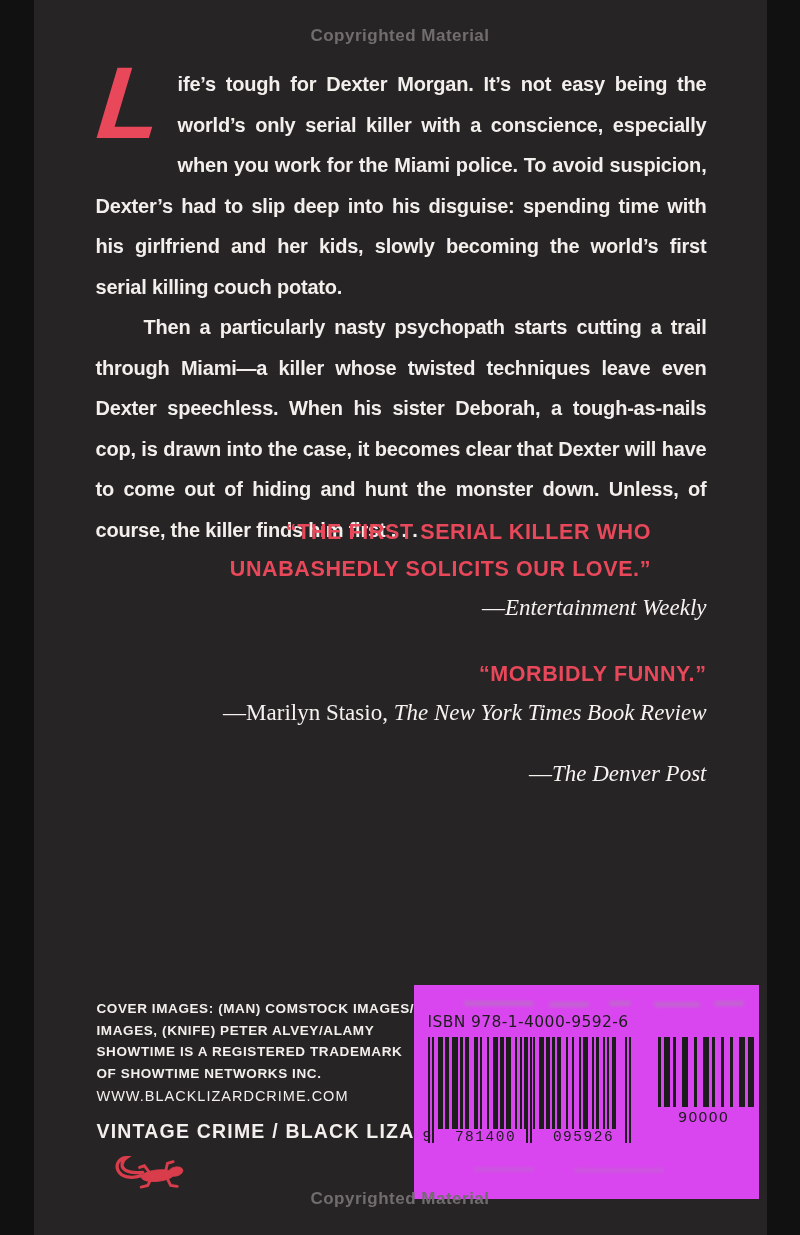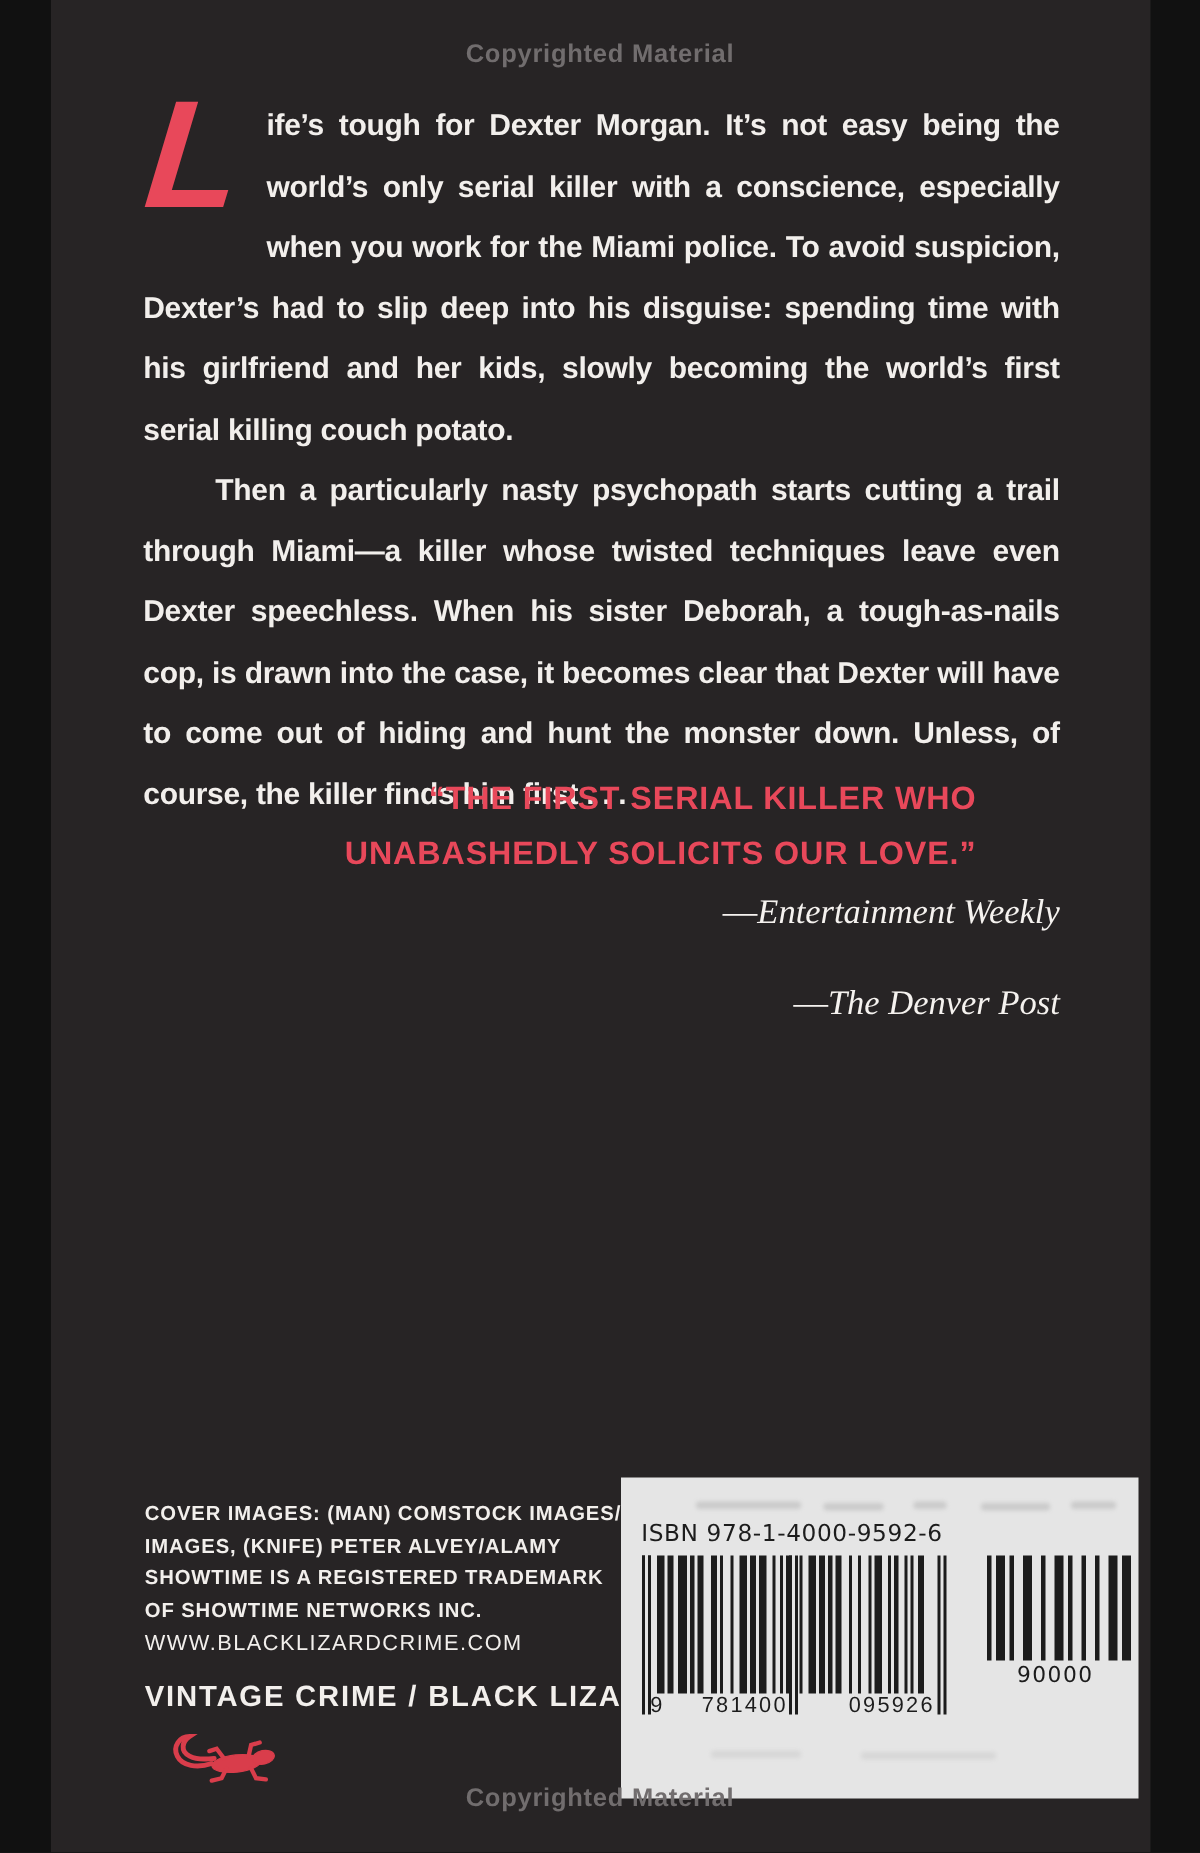--- a/index.html
+++ b/index.html
@@ -58,38 +58,38 @@
   }
   .imprint{
     position:absolute;left:63px;top:1120px;color:var(--ink);
     font-size:19.5px;font-weight:bold;letter-spacing:1.2px;white-space:nowrap;
   }
   .lizard{position:absolute;left:76px;top:1150px;width:82px;height:48px;}
 
   
   .barcode-box{
     position:absolute;left:380px;top:985px;width:345px;height:214px;
-    background:#e5e5e5;z-index:4;
+    background:#d946ef;z-index:4;
   }
   .ghost{
     position:absolute;background:#9a9a9a;opacity:.35;filter:blur(1.5px);height:5px;border-radius:2px;
   }
   .isbn-label{
     position:absolute;left:14px;top:28px;color:var(--barcode-ink);
     font-family:"DejaVu Sans",sans-serif;font-size:15.5px;letter-spacing:.4px;white-space:nowrap;
   }
   .main-bars{position:absolute;left:14px;top:52px;height:92px;width:204px;font-size:0;white-space:nowrap;}
   .addon-bars{position:absolute;left:244px;top:52px;height:70px;width:92px;font-size:0;white-space:nowrap;}
   .bar{display:inline-block;height:100%;}
   .bar.on{background:var(--barcode-ink);}
   .guard{position:absolute;width:2.2px;top:52px;height:106px;background:var(--barcode-ink);z-index:2;}
   .g1{left:14px;} .g2{left:18.4px;} .g3{left:112px;} .g4{left:116.4px;} .g5{left:211px;} .g6{left:215.4px;}
   .digits-row{
-    position:absolute;left:20px;top:144px;width:210px;display:flex;align-items:center;
-    font-family:Liberation Sans, sans-serif;font-size:14.5px;color:var(--barcode-ink);
+    position:absolute;left:9px;top:144px;width:210px;display:flex;align-items:center;
+    font-family:Liberation Mono, monospace;font-size:14.5px;color:var(--barcode-ink);
   }
   .digit-first{width:14px;}
   .digit-group{flex:1;text-align:center;letter-spacing:1.5px;}
   .addon-number{
     position:absolute;left:244px;top:124px;width:92px;text-align:center;
     font-family:"DejaVu Sans",sans-serif;font-size:14.5px;color:var(--barcode-ink);letter-spacing:1px;
   }
 </style>
 </head>
 <body>
@@ -100,20 +100,24 @@
 
   <section class="synopsis">
     <p class="para first"><span class="dropcap">L</span><span>ife’s tough for Dexter Morgan. It’s not easy being the world’s only serial killer with a conscience, especially when you work for the Miami police. To avoid suspicion, Dexter’s had to slip deep into his disguise: spending time with his girlfriend and her kids, slowly becoming the world’s first serial killing couch potato.</span></p>
     <p class="para indent">Then a particularly nasty psychopath starts cutting a trail through Miami—a killer whose twisted techniques leave even Dexter speechless. When his sister Deborah, a tough-as-nails cop, is drawn into the case, it becomes clear that Dexter will have to come out of hiding and hunt the monster down. Unless, of course, the killer finds him first . . .</p>
   </section>
 
   <section class="quotes">
     <blockquote class="quote q1">
       <p class="quote-text">“THE FIRST SERIAL KILLER WHO UNABASHEDLY SOLICITS OUR LOVE.”</p>
       <p class="attribution"><span class="attr-roman">—</span><span class="attr-italic">Entertainment Weekly</span></p>
+    </blockquote>
+    <blockquote class="quote q2">
+      <p class="quote-text">“MORBIDLY FUNNY.”</p>
+      <p class="attribution"><span class="attr-roman">—Marilyn Stasio, </span><span class="attr-italic">The New York Times Book Review</span></p>
     </blockquote>
     <blockquote class="quote q4">
       <p class="attribution"><span class="attr-roman">—</span><span class="attr-italic">The Denver Post</span></p>
     </blockquote>
   </section>
 
   <div class="credits">
     <div class="credit-line">COVER IMAGES: (MAN) COMSTOCK IMAGES/JUPITER</div>
     <div class="credit-line">IMAGES, (KNIFE) PETER ALVEY/ALAMY</div>
     <div class="credit-line">SHOWTIME IS A REGISTERED TRADEMARK</div>

